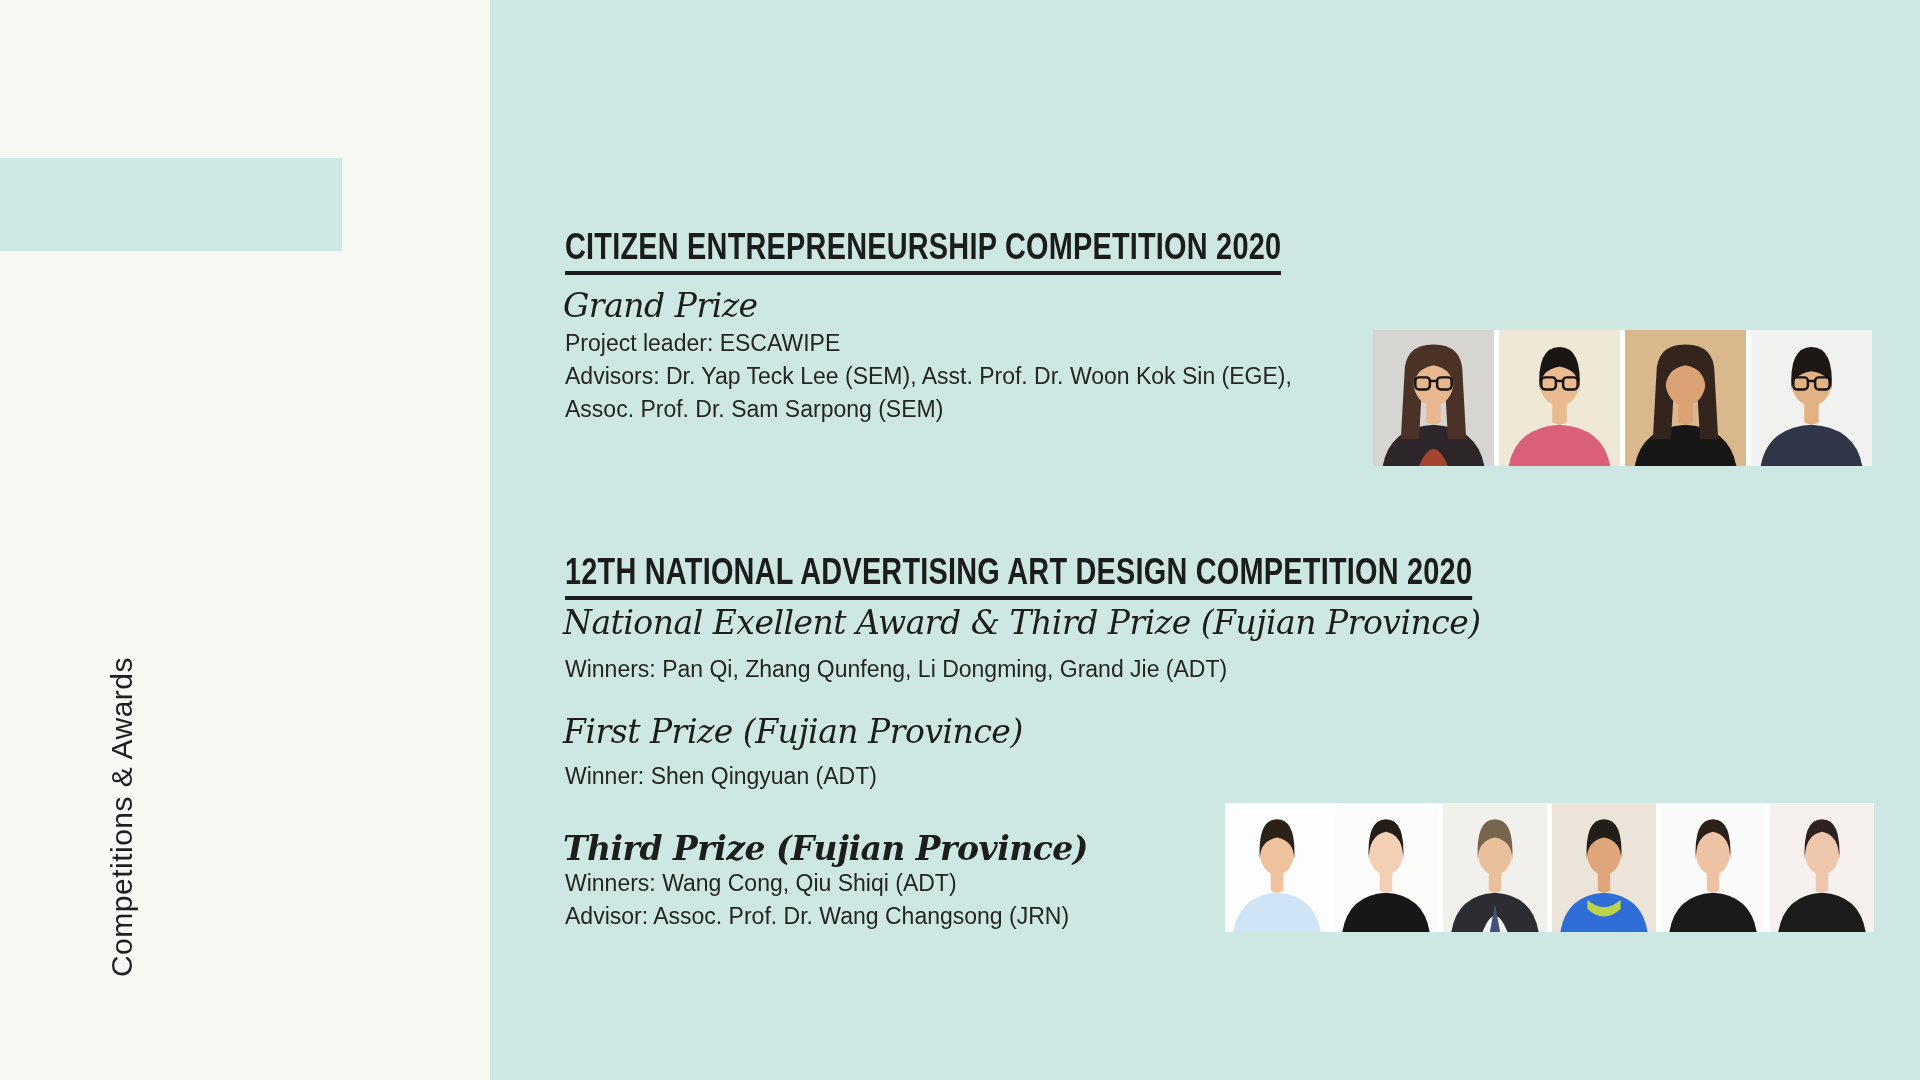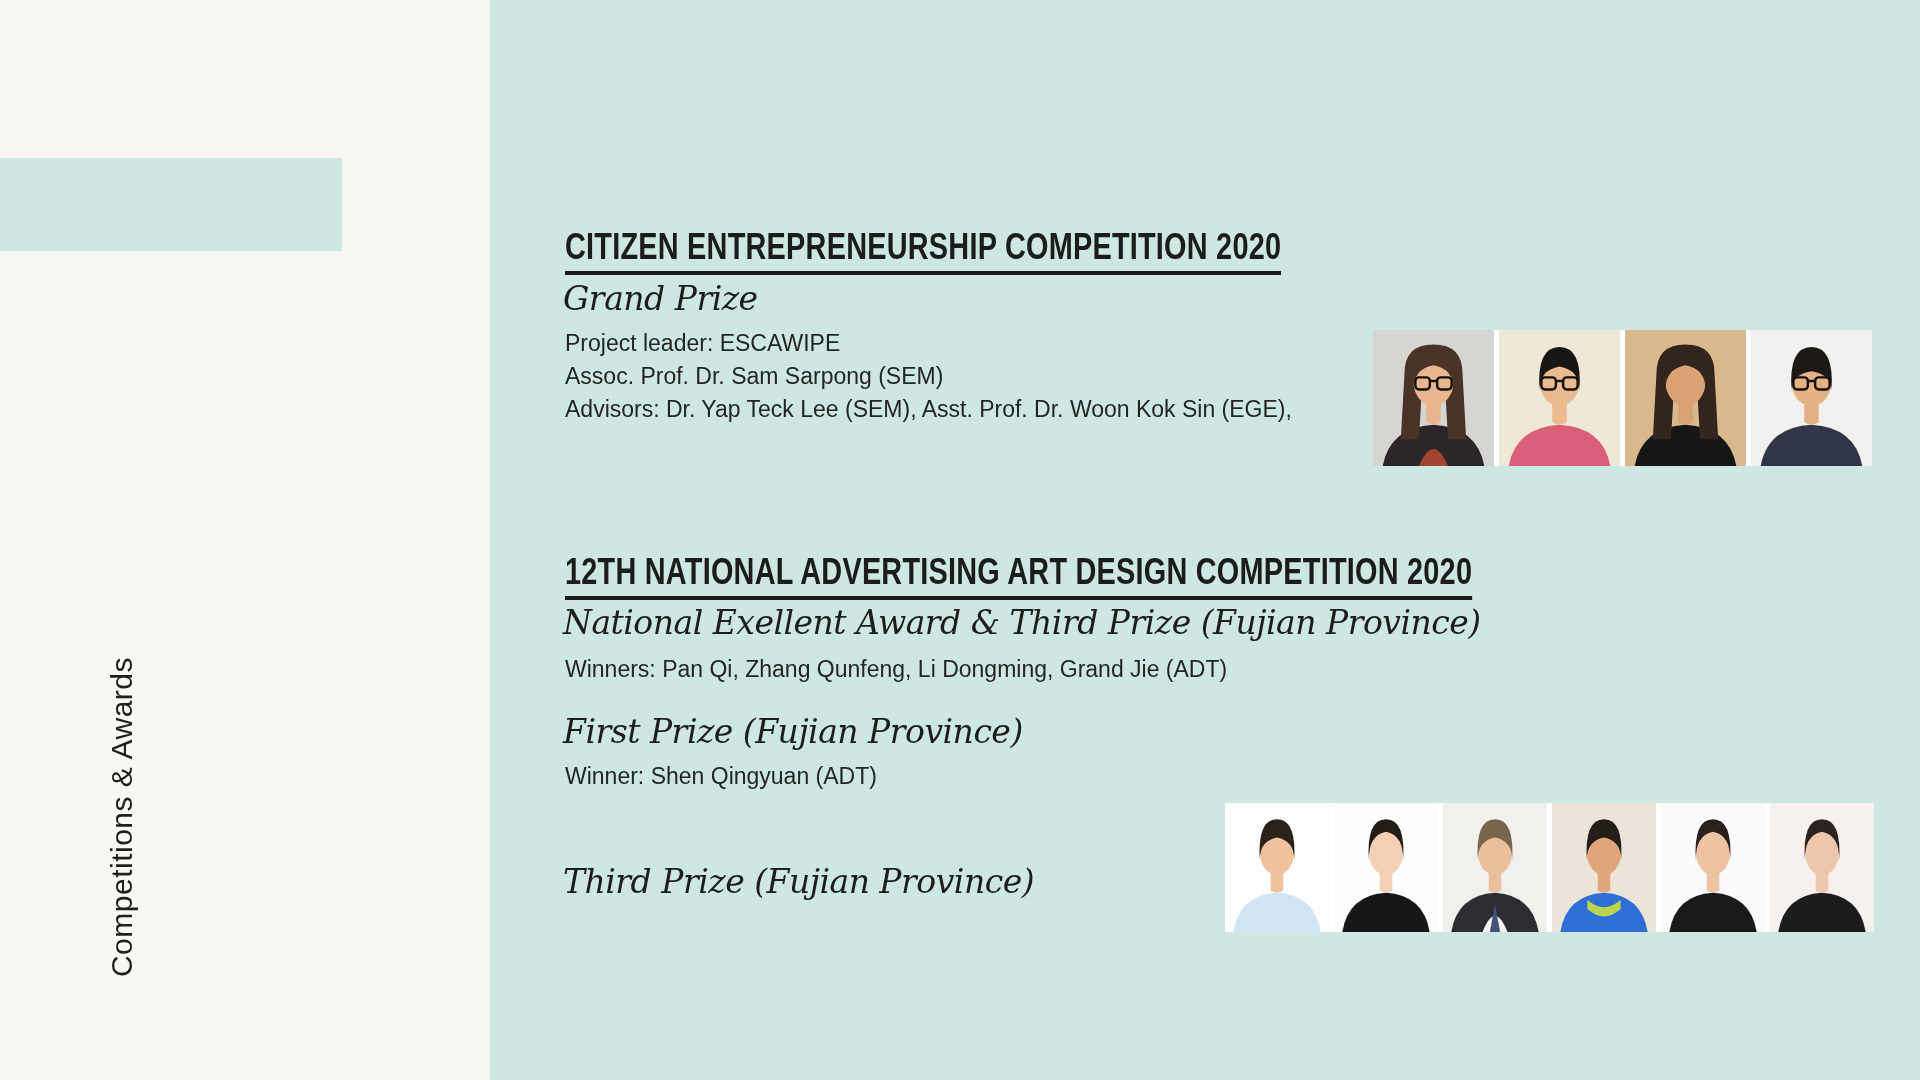--- a/index.html
+++ b/index.html
@@ -53,24 +53,24 @@
   #s2-title { top: 551px; }
   .award-name {
     position: absolute; left: 563px;
     font-family: "DejaVu Serif", serif;
     font-style: italic;
     font-size: 33px;
     letter-spacing: -0.5px;
     white-space: nowrap;
     color: #1d1d1d;
   }
-  #s1-award-name { top: 279px; }
+  #s1-award-name { top: 286px; }
   #s2a-name { top: 603px; text-align: center; }
   #s2b-name { top: 712px; }
-  #s2c-name { top: 862px; }
+  #s2c-name { top: 829px; font-weight: bold; }
   .lines {
     position: absolute; left: 565px;
     font-size: 23px;
     line-height: 33px;
     color: #252525;
     white-space: nowrap;
   }
   #s1-lines { top: 327px; }
   #s2a-lines { top: 653px; }
   #s2b-lines { top: 760px; }
@@ -97,37 +97,41 @@
     <div class="accent-rect"></div>
     <div class="vertical-label">Competitions &amp; Awards</div>
   </div>
 
   <h2 class="section-title" id="s1-title">CITIZEN ENTREPRENEURSHIP COMPETITION 2020</h2>
 
   <div class="award-name" id="s1-award-name">Grand Prize</div>
 
   <div class="lines" id="s1-lines">
     <div>Project leader: ESCAWIPE</div>
+    <div>Advisors: Dr. Yap Teck Lee (SEM), Asst. Prof. Dr. Woon Kok Sin (EGE),</div>
     <div>Assoc. Prof. Dr. Sam Sarpong (SEM)</div>
-    <div>Advisors: Dr. Yap Teck Lee (SEM), Asst. Prof. Dr. Woon Kok Sin (EGE),</div>
   </div>
 
   <h2 class="section-title" id="s2-title">12TH NATIONAL ADVERTISING ART DESIGN COMPETITION 2020</h2>
 
   <div class="award-name" id="s2a-name">National Exellent Award &amp; Third Prize (Fujian Province)</div>
   <div class="lines" id="s2a-lines">
     <div>Winners: Pan Qi, Zhang Qunfeng, Li Dongming, Grand Jie (ADT)</div>
   </div>
 
   <div class="award-name" id="s2b-name">First Prize (Fujian Province)</div>
   <div class="lines" id="s2b-lines">
     <div>Winner: Shen Qingyuan (ADT)</div>
   </div>
 
   <div class="award-name" id="s2c-name">Third Prize (Fujian Province)</div>
+  <div class="lines" id="s2c-lines">
+    <div>Winners: Wang Cong, Qiu Shiqi (ADT)</div>
+    <div>Advisor: Assoc. Prof. Dr. Wang Changsong (JRN)</div>
+  </div>
 
   <div class="photo-row" id="photo-row-1">
       <div class="photo" title="woman with glasses, shoulder-length brown hair, dark blazer over rust top, gray background">
         <svg viewBox="0 0 100 112" preserveAspectRatio="none" xmlns="http://www.w3.org/2000/svg">
           <rect width="100" height="112" fill="#d6d5d2"></rect>
           <path d="M8,112 Q14,80 50,78 Q86,80 92,112 Z" fill="#2c262a"></path>
           <path d="M38,112 Q50,84 62,112 Z" fill="#a5452f"></path>
           <path d="M26,36 Q26,12 50,12 Q74,12 74,36 L77,90 L62,90 L60,55 L40,55 L38,90 L23,90 Z" fill="#4a3326"></path>
           <path d="M44,58 h12 v18 q-6,4 -12,0 Z" fill="#e9b78f"></path>
           <ellipse cx="50" cy="43" rx="16.5" ry="19.5" fill="#e9b78f"></ellipse>

